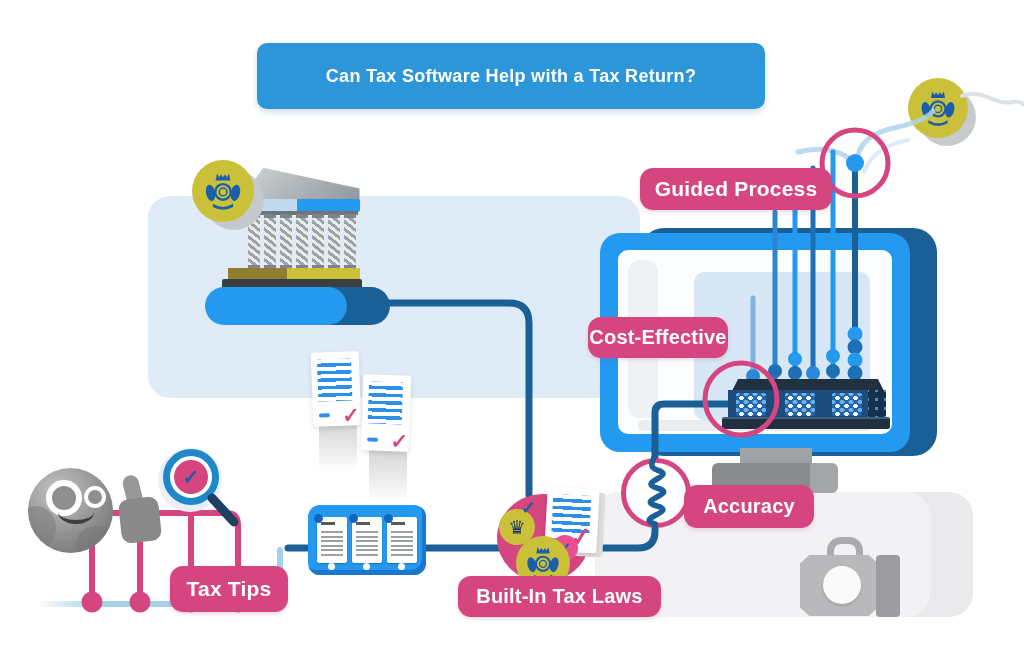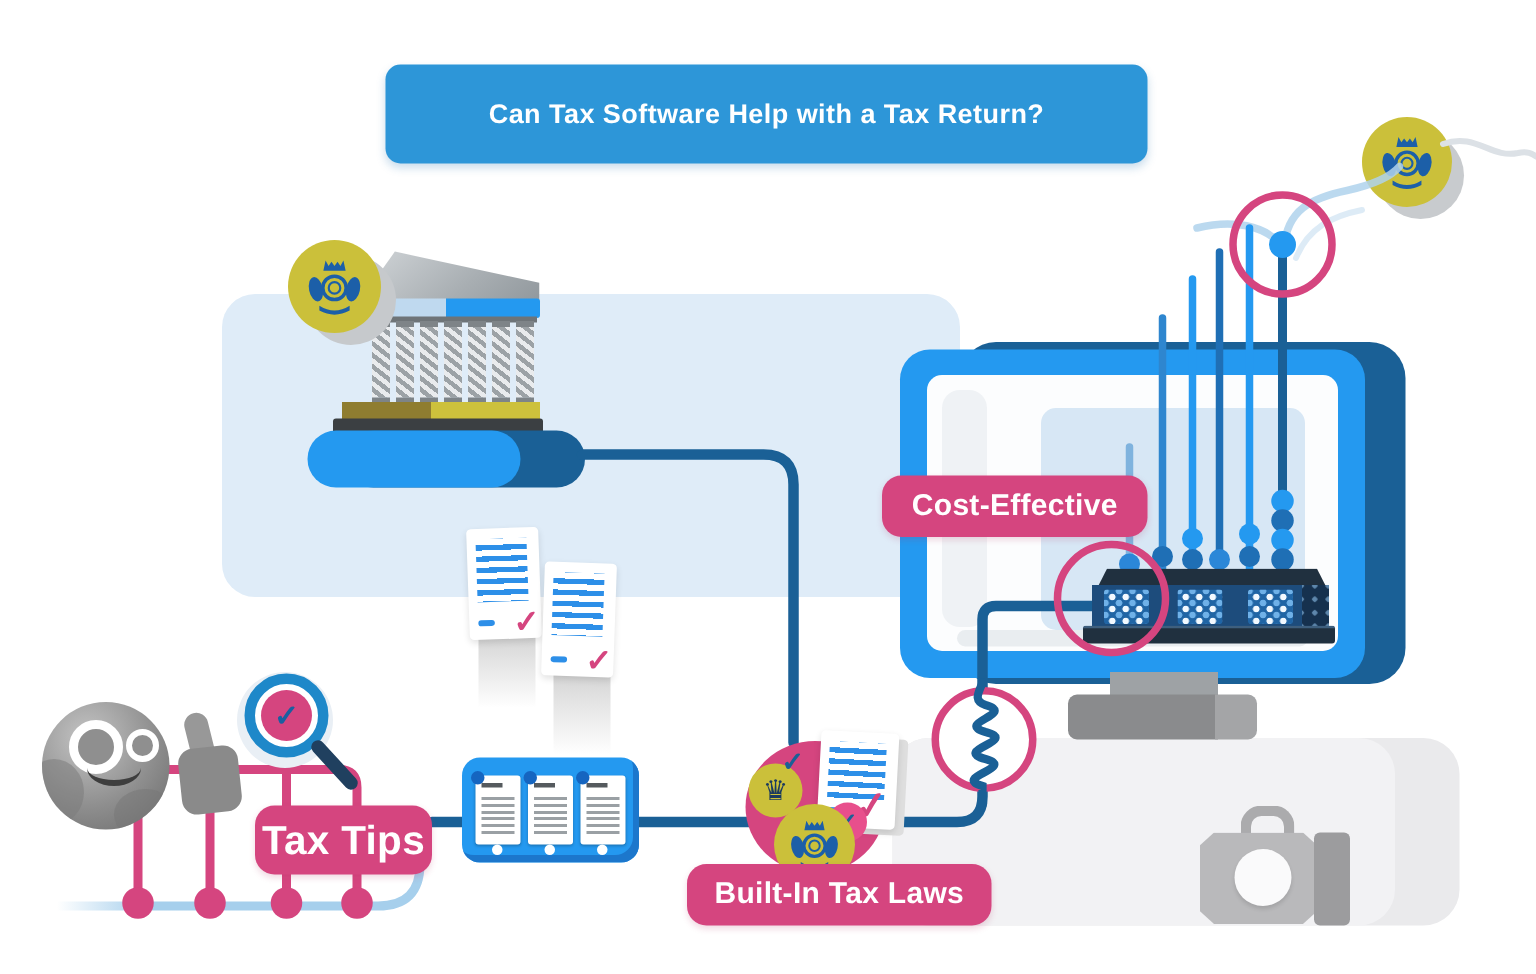--- a/index.html
+++ b/index.html
@@ -243,23 +243,29 @@
     <circle cx="855" cy="163" r="9" fill="#2499F0"></circle>
     <circle cx="741" cy="399" r="36" fill="none" stroke="#D5457F" stroke-width="5"></circle>
     <path d="M655,537 V524 C634,518 678,512 657,506 C634,500 680,494 657,488 C636,482 678,476 657,470 C648,467 653,461 655,455" fill="none" stroke="#1A6096" stroke-width="5.5" stroke-linecap="round"></path>
     <line x1="212" y1="498" x2="234" y2="522" stroke="#20405F" stroke-width="9" stroke-linecap="round"></line>
   </svg>
 
   <div class="abs" style="left:257px;top:43px;width:508px;height:66px;border-radius:10px;background:#2D96D8;
               display:flex;align-items:center;justify-content:center;box-shadow:0 3px 6px rgba(45,120,180,.25);">
     <span style="color:#fff;font-weight:700;font-size:18px;letter-spacing:.3px;">Can Tax Software Help with a Tax Return?</span>
   </div>
-  <div class="lbl" style="left:588px;top:317px;width:177px;height:41px;border-radius:13px;">
+  <div class="lbl" style="left:640px;top:168px;width:192px;height:42px;font-size:21px;">
+    <span>Guided Process</span>
+  </div>
+  <div class="lbl" style="left:588px;top:317px;width:140px;height:41px;border-radius:13px;">
     <span>Cost-Effective</span>
   </div>
-  <div class="lbl" style="left:170px;top:537px;width:118px;height:46px;font-size:27px;">
+  <div class="lbl" style="left:170px;top:566px;width:118px;height:46px;font-size:21px;">
     <span>Tax Tips</span>
   </div>
   <div class="lbl" style="left:440px;top:576px;width:203px;height:41px;margin-left:18px;">
     <span>Built-In Tax Laws</span>
   </div>
+  <div class="lbl" style="left:684px;top:485px;width:130px;height:43px;">
+    <span>Accuracy</span>
+  </div>
 
 </div>
 
 </body></html>

